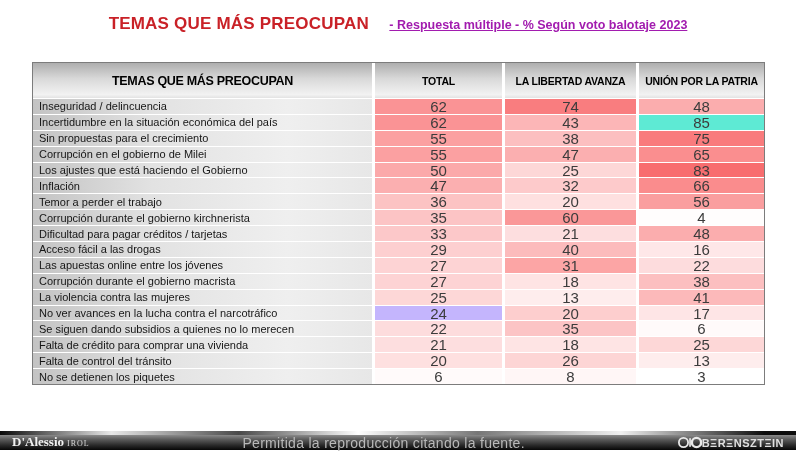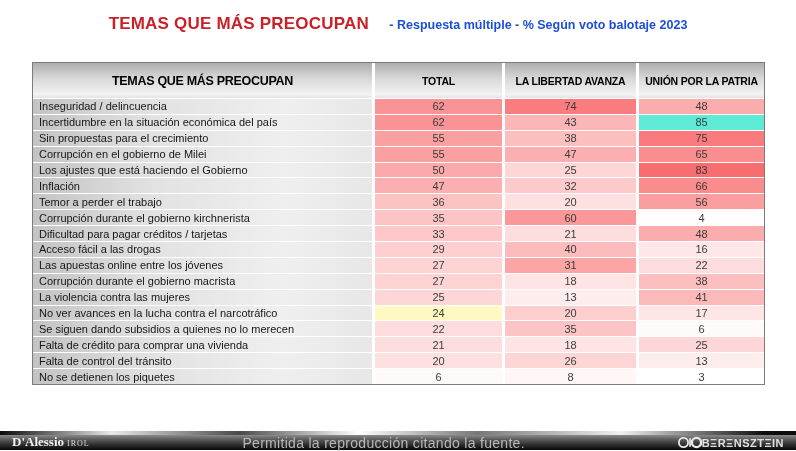--- a/index.html
+++ b/index.html
@@ -2,21 +2,21 @@
 <html><head>
 <meta charset="utf-8">
 <style>
   html,body{margin:0;padding:0;}
   body{
     width:796px;height:451px;background:#ffffff;position:relative;overflow:hidden;
     font-family:"Liberation Sans", sans-serif;
   }
   .title-row{ text-align:center; padding-top:14px; white-space:nowrap; }
   .title-main{ color:#c92127; font-weight:bold; font-size:17px; letter-spacing:.2px;}
-  .title-sub{ color:#1d4ed8; font-weight:bold; font-size:12.5px; margin-left:16px;}
+  .title-sub{ color:#a21caf; font-weight:bold; font-size:12.5px; margin-left:16px;text-decoration:underline;}
 
   .tablewrap{
     position:absolute; left:32px; top:62px; width:733px;
     border:1px solid #7c7c7c; box-sizing:border-box; background:#fff;
   }
   .trow{ display:grid; grid-template-columns:339px 130px 134px 128px; }
   .hcell{
     height:35px; box-sizing:border-box;
     background:linear-gradient(180deg,#aeaeae 0%,#d9d9d9 45%,#f2f2f2 90%,#e3e3e3 100%);
     display:flex; align-items:center; justify-content:center;
@@ -25,21 +25,21 @@
   .hlabel{ font-size:12.5px; letter-spacing:-0.3px; }
   .hcol{ font-size:10.5px; border-left:3px solid #fff; letter-spacing:-0.2px;}
   .lcell{
     height:15.9px; box-sizing:border-box; border-top:1px solid #fff;
     background:linear-gradient(90deg,#c3c3c3 0%,#e2e2e2 35%,#efefef 75%,#e7e7e7 100%);
     font-size:11px; color:#161616; display:flex; align-items:center;
     padding-left:6px; white-space:nowrap; overflow:hidden;
   }
   .vcell{
     height:15.9px; box-sizing:border-box; border-top:1px solid #fff; border-left:3px solid #fff;
-    font-size:11px; color:#3c3c3c; display:flex; align-items:center; justify-content:center;
+    font-size:15px; color:#3c3c3c; display:flex; align-items:center; justify-content:center;
   }
 
   .footer{ position:absolute; left:0; bottom:1px; width:796px; }
   .footer-shine{
     height:4px;
     background:linear-gradient(90deg,#0a0a0a 0%,#e8e8e8 14%,#4a4a4a 30%,#ffffff 45%,#777777 60%,#f0f0f0 78%,#0d0d0d 96%);
   }
   .footer-bar{
     height:15px;
     background:linear-gradient(180deg,#8a8a8a 0%,#5b5b5b 30%,#2e2e2e 65%,#060606 100%);
@@ -141,21 +141,21 @@
       <div class="vcell" style="background: rgb(252, 191, 192);">38</div>
     </div>
     <div class="trow">
       <div class="lcell">La violencia contra las mujeres</div>
       <div class="vcell" style="background: rgb(253, 215, 215);">25</div>
       <div class="vcell" style="background: rgb(254, 237, 237);">13</div>
       <div class="vcell" style="background: rgb(252, 185, 186);">41</div>
     </div>
     <div class="trow">
       <div class="lcell">No ver avances en la lucha contra el narcotráfico</div>
-      <div class="vcell" style="background: #fef9c3;">24</div>
+      <div class="vcell" style="background: #c4b5fd;">24</div>
       <div class="vcell" style="background: rgb(253, 206, 206);">20</div>
       <div class="vcell" style="background: rgb(254, 229, 230);">17</div>
     </div>
     <div class="trow">
       <div class="lcell">Se siguen dando subsidios a quienes no lo merecen</div>
       <div class="vcell" style="background: rgb(253, 220, 221);">22</div>
       <div class="vcell" style="background: rgb(252, 196, 197);">35</div>
       <div class="vcell" style="background: rgb(255, 250, 250);">6</div>
     </div>
     <div class="trow">

